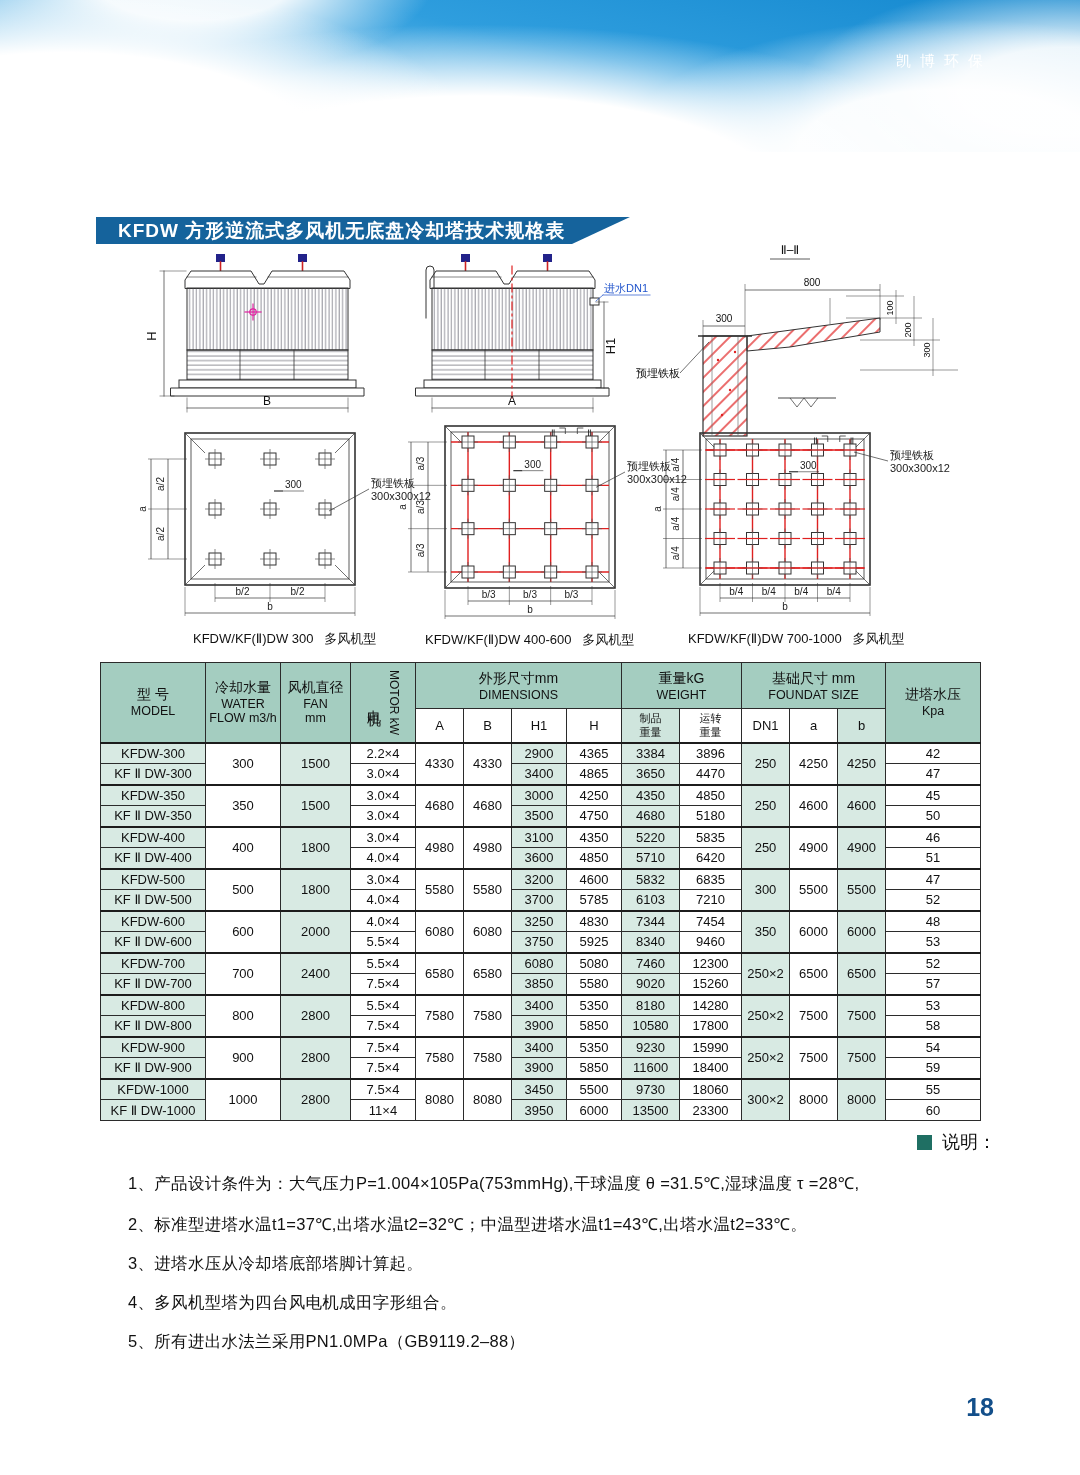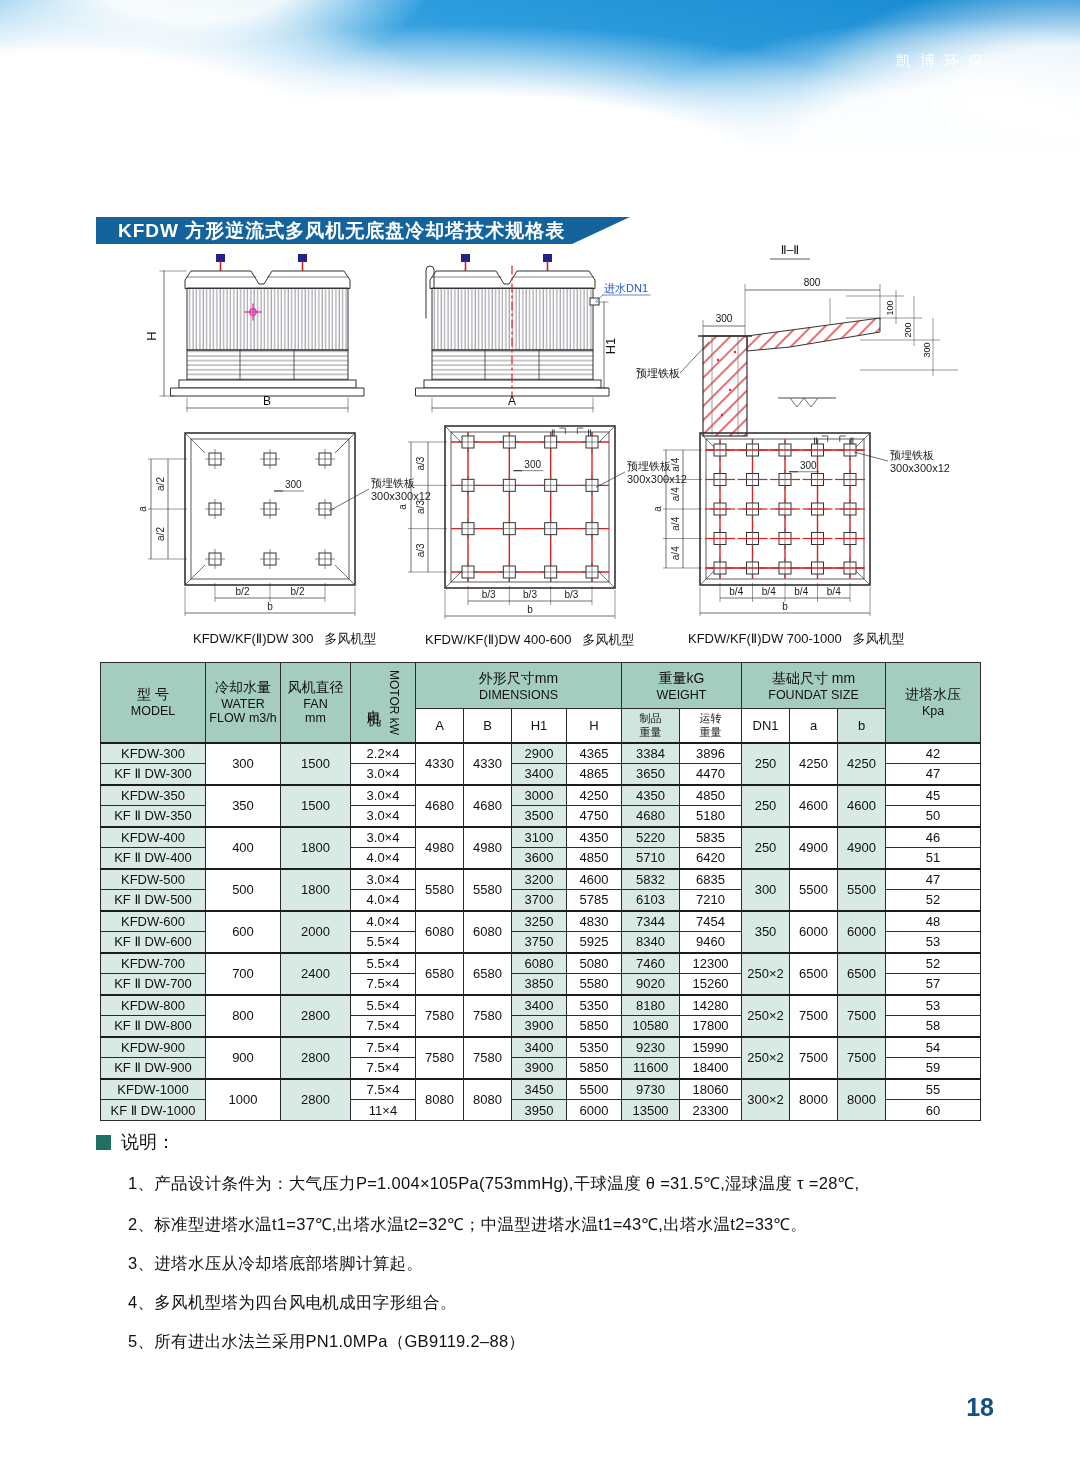--- a/index.html
+++ b/index.html
@@ -34,21 +34,21 @@
   td.g{background:#d8eae3;}
   th.sub{background:#ffffff !important;font-size:13px;}
   th.sub.g2{background:#cfe5dd !important;}
   .hcn{font-size:14px;} .hen{font-size:12.5px;}
   .motor-wrap{display:flex;justify-content:center;align-items:center;gap:3px;}
   .vcn{writing-mode:vertical-rl;font-size:14px;letter-spacing:3px;}
   .ven{writing-mode:vertical-rl;font-size:12px;}
   .sub2{line-height:14px;font-size:11px;}
   
   .notes{position:absolute;left:96px;top:1130px;width:900px;color:#111;}
-  .notes-title{display:flex;align-items:center;gap:10px;font-size:18px;}
+  .notes-title{display:flex;align-items:center;gap:10px;font-size:18px;justify-content:flex-end;}
   .notes-title .sq{width:15px;height:15px;background:#1f6f63;flex:0 0 auto;}
   .note-item{margin:17px 0 0 32px;font-size:16.5px;letter-spacing:0.3px;}
   .pagenum{position:absolute;right:86px;top:1393px;font-size:25px;font-weight:bold;color:#134f8a;text-align:center;}
   svg text{font-family:"Liberation Sans",sans-serif;}
 </style>
 </head>
 <body>
 
 <div class="page">
 

